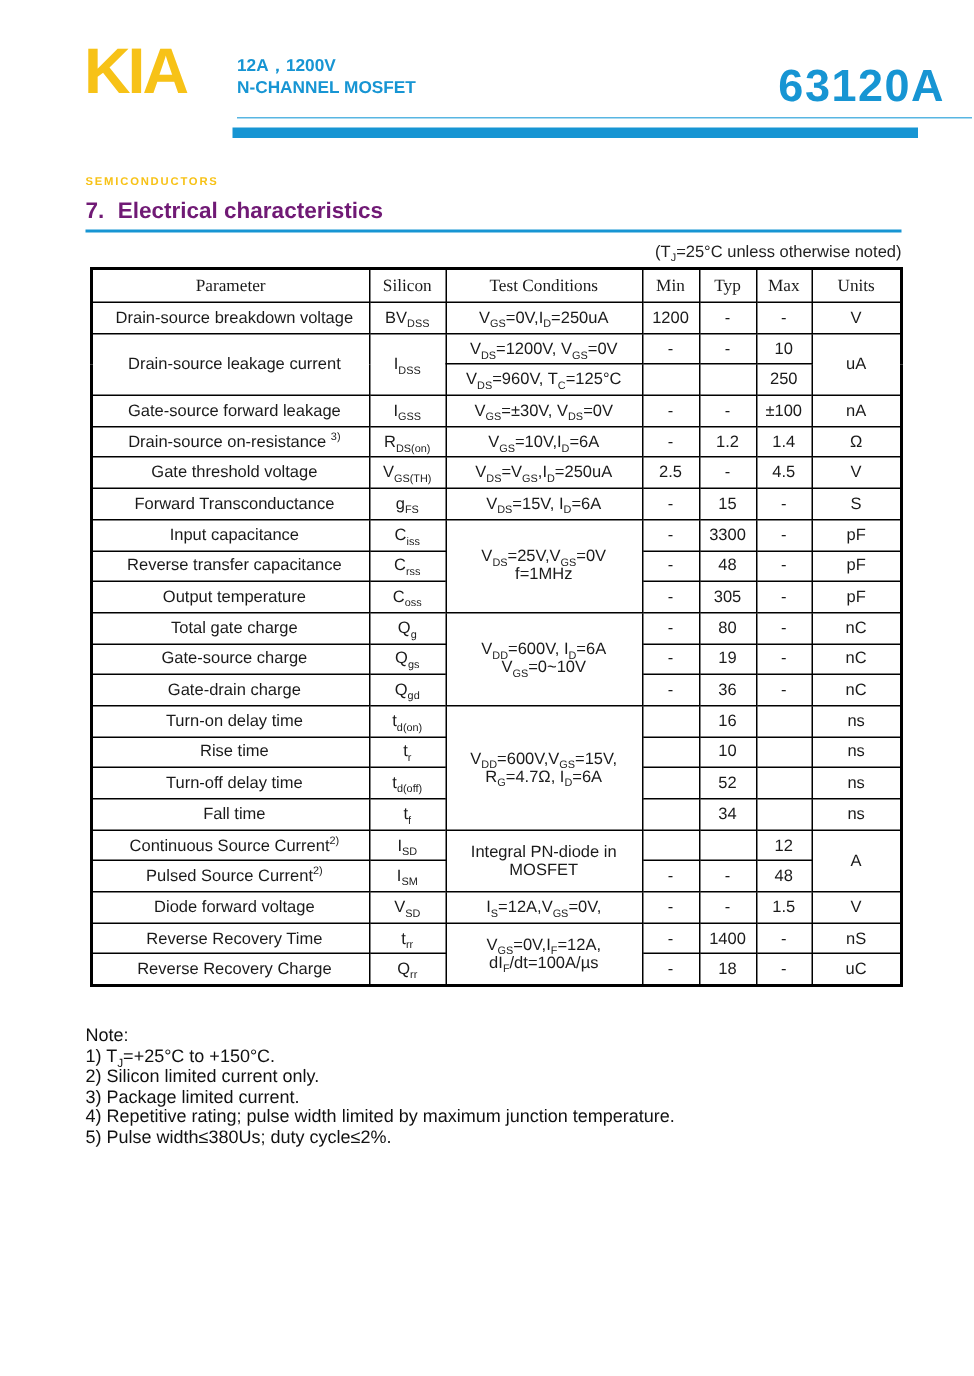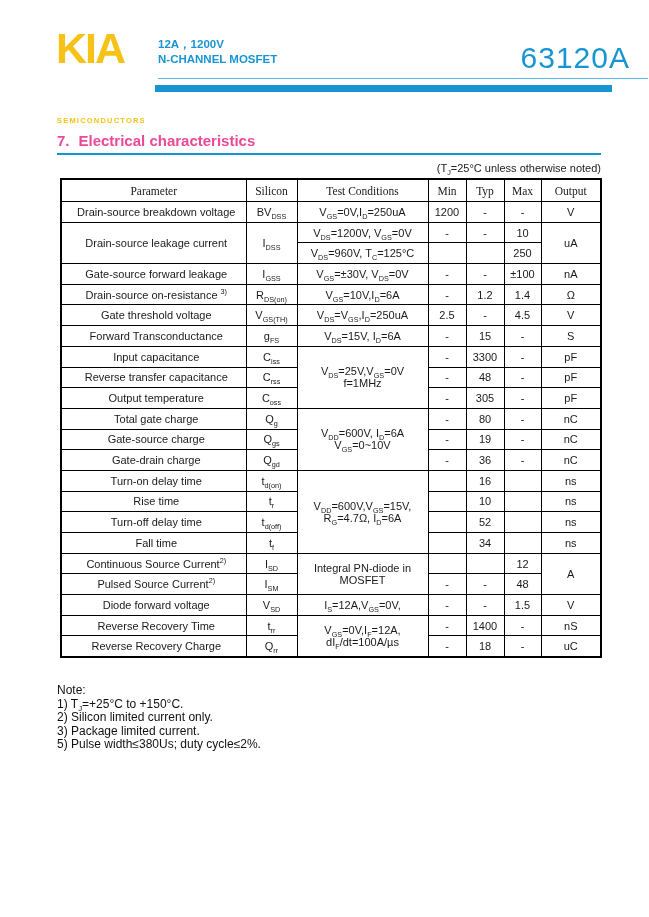--- a/index.html
+++ b/index.html
@@ -7,26 +7,26 @@
         font-family:"Liberation Sans",sans-serif;color:#1a1a1a;}
 
   
   .logo{position:absolute;left:56px;top:27px;font-size:43px;font-weight:bold;
         color:#f7c217;line-height:1;letter-spacing:-2px;}
   .logo-sub{position:absolute;left:57px;top:76px;font-size:7.5px;font-weight:bold;
         color:#f7c217;letter-spacing:1.2px;margin-top:40px;}
   .subtitle{position:absolute;left:158px;top:37px;color:#1795d3;font-weight:bold;
         font-size:11.5px;line-height:15px;}
   .partnum{position:absolute;right:19px;top:41px;font-size:30px;color:#1795d3;
-        letter-spacing:1px;font-weight:normal;}
+        letter-spacing:1px;font-weight:bold;}
   .rule-thin{position:absolute;left:158px;top:78px;width:490px;height:1px;background:#58b6e2;}
   .rule-thick{position:absolute;left:155px;top:85px;width:457px;height:7px;background:#1795d3;}
 
   
-  .section{position:absolute;left:57px;top:132px;font-size:15px;font-weight:bold;color:#ec4899;}
+  .section{position:absolute;left:57px;top:132px;font-size:15px;font-weight:bold;color:#701a75;}
   .section .num{margin-right:9px;}
   .title-underline{position:absolute;left:57px;top:153px;width:544px;height:2px;background:#1795d3;}
   .cond-note{position:absolute;right:48px;top:162px;font-size:11px;color:#222;}
 
   
   table.chars{position:absolute;left:60px;top:178px;width:540px;border-collapse:collapse;
         table-layout:fixed;font-size:11px;color:#1a1a1a;}
   table.chars,table.chars th,table.chars td{border:1px solid #000;}
   table.chars{border:2px solid #000;}
   table.chars th{height:21px;font-weight:normal;font-size:11.5px;border-bottom:1.5px solid #000;
@@ -79,21 +79,21 @@
         <col style="width:60px">
     </colgroup>
     <thead>
       <tr>
         <th>Parameter</th>
         <th>Silicon</th>
         <th>Test Conditions</th>
         <th>Min</th>
         <th>Typ</th>
         <th>Max</th>
-        <th>Output</th>
+        <th>Units</th>
       </tr>
     </thead>
     <tbody id="table-body">
         <tr>
           <td class="param">Drain-source breakdown voltage</td>
           <td>BV<sub>DSS</sub></td>
           <td class="tc">V<sub>GS</sub>=0V,I<sub>D</sub>=250uA</td>
           <td>1200</td>
           <td>-</td>
           <td>-</td>
@@ -276,20 +276,21 @@
           <td>uC</td>
         </tr>
       </tbody>
   </table>
 
   <div class="notes">
     <div>Note:</div>
     <div>1) T<sub>J</sub>=+25°C to +150°C.</div>
     <div>2) Silicon limited current only.</div>
     <div>3) Package limited current.</div>
+    <div>4) Repetitive rating; pulse width limited by maximum junction temperature.</div>
     <div>5) Pulse width≤380Us; duty cycle≤2%.</div>
   </div>
 
   <div class="footer-rule"></div>
   <div class="page-num">3 / 7</div>
   <div class="revision">Rev 1.0 Jan. 2023</div>
 
 </div>
 
 </body></html>

